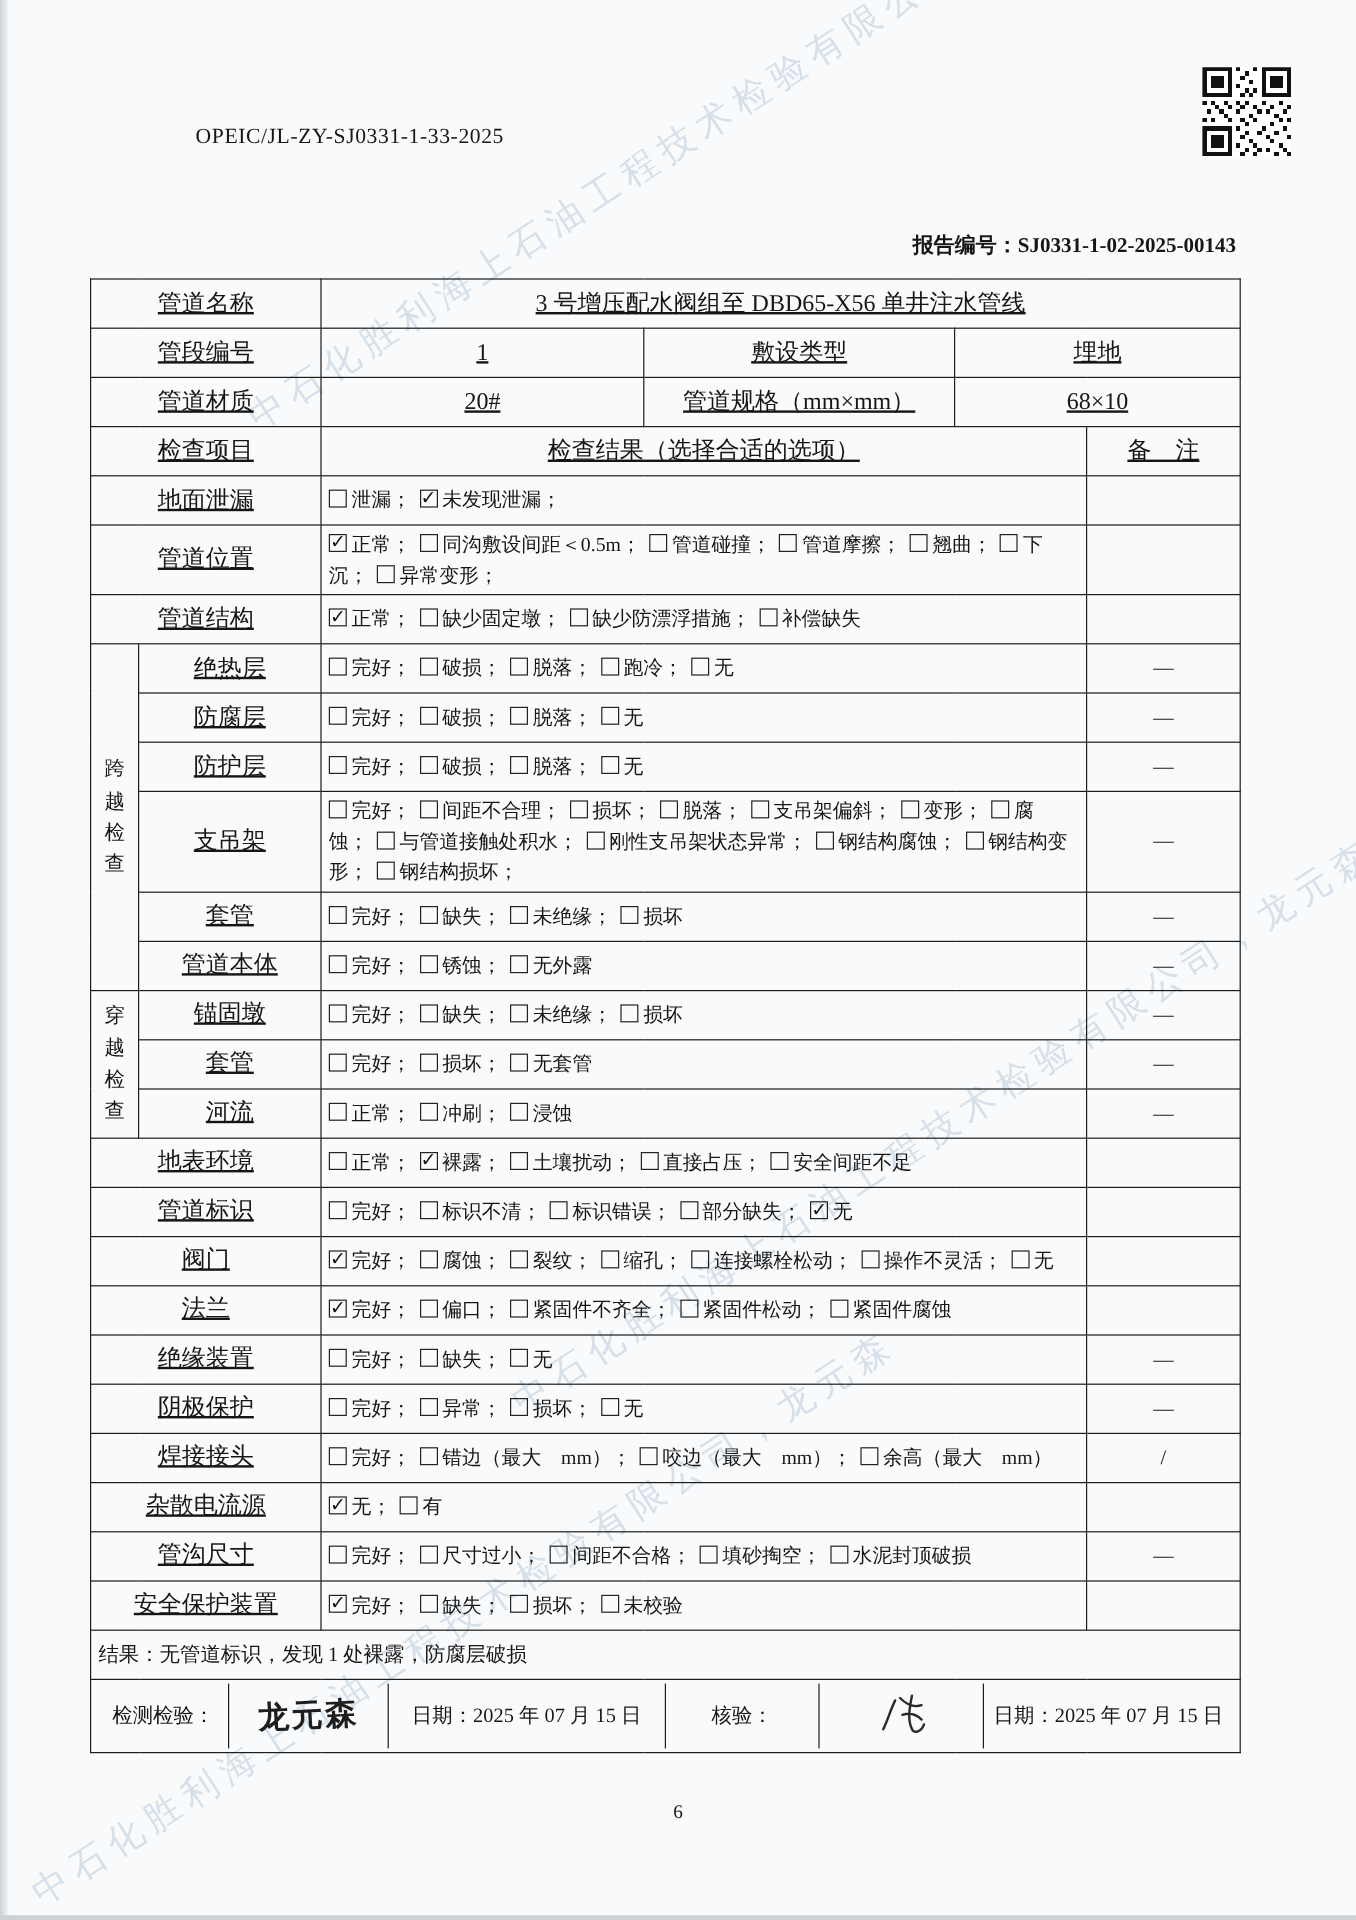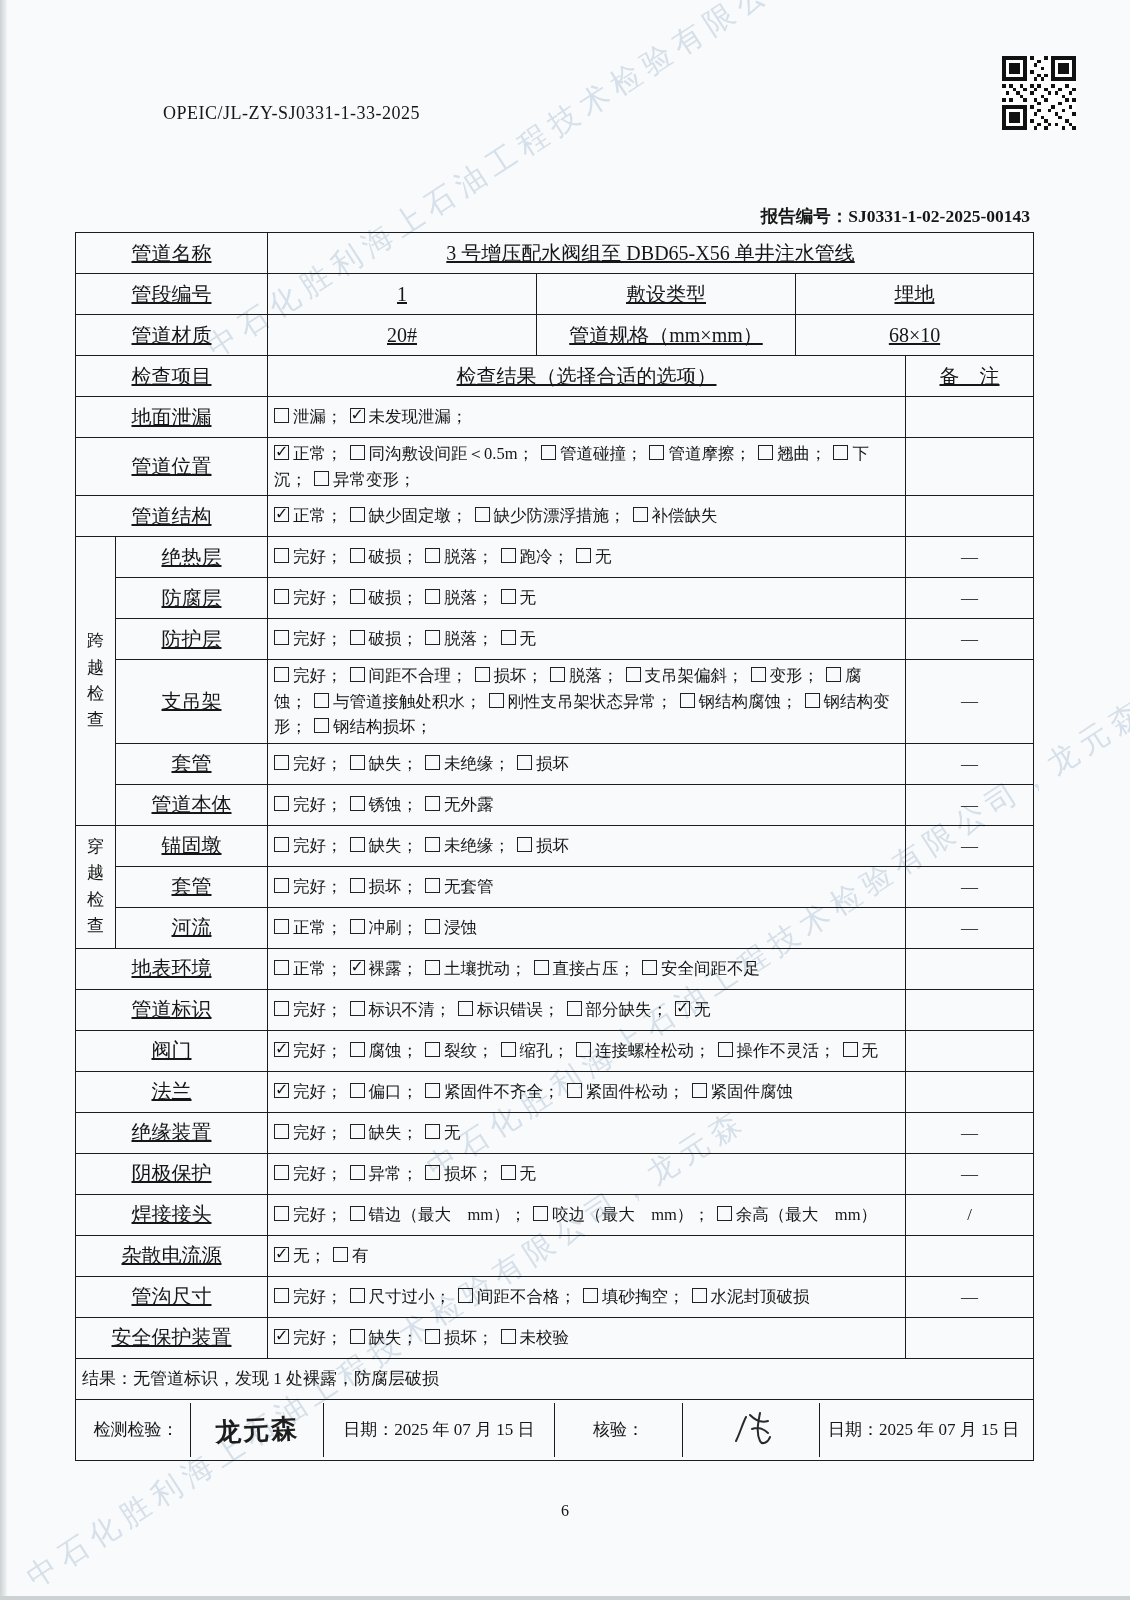--- a/index.html
+++ b/index.html
@@ -8,21 +8,21 @@
     background:#f9fafb;overflow:hidden;
     font-family:"Liberation Serif",serif;color:#161616;
   }
   .page::before{content:"";position:absolute;left:0;top:0;bottom:0;width:7px;
     background:linear-gradient(90deg,#ccd1d4,#f2f4f5);}
   .page::after{content:"";position:absolute;left:0;right:0;bottom:0;height:4px;background:#ccd2d4;}
 
   .doc-code{position:absolute;left:163px;top:103px;font-size:18px;letter-spacing:.5px;}
   .title{position:absolute;left:0;right:0;top:147px;text-align:center;
     font-size:27px;font-weight:700;letter-spacing:1px;}
-  .report-no{position:absolute;right:100px;top:204px;font-size:17.5px;font-weight:600;}
+  .report-no{position:absolute;right:100px;top:192px;font-size:17.5px;font-weight:600;}
 
   .qr{position:absolute;left:1002px;top:56px;width:74px;height:74px;}
 
   table.main{
     position:absolute;left:75px;top:232px;width:958px;
     border-collapse:collapse;table-layout:fixed;font-size:16.5px;
   }
   table.main td{
     border:1.6px solid #1c1c1c;padding:3px 6px;height:34px;
     vertical-align:middle;line-height:1.55;overflow:hidden;

